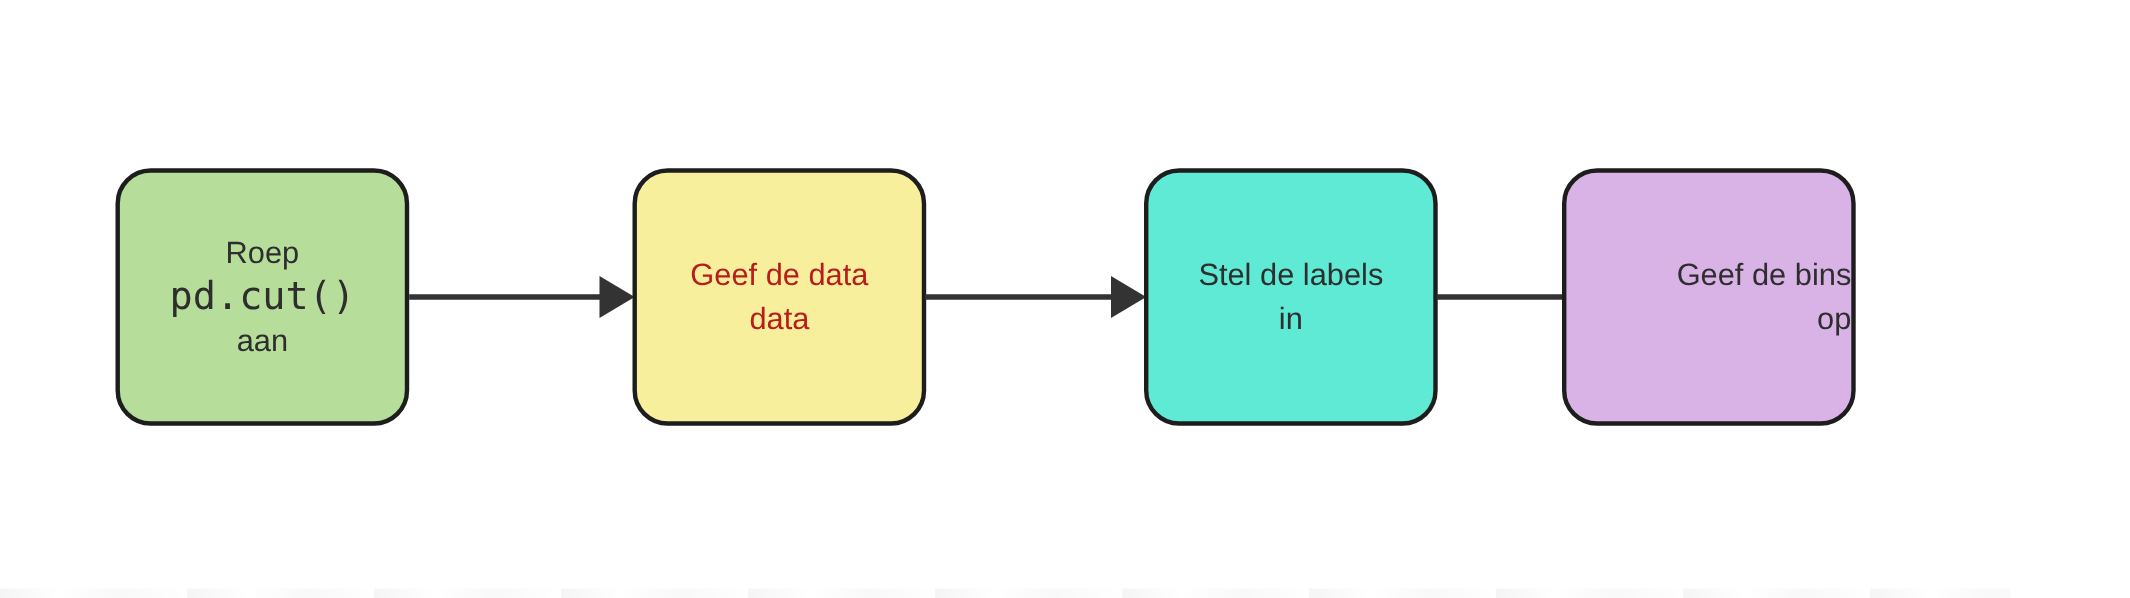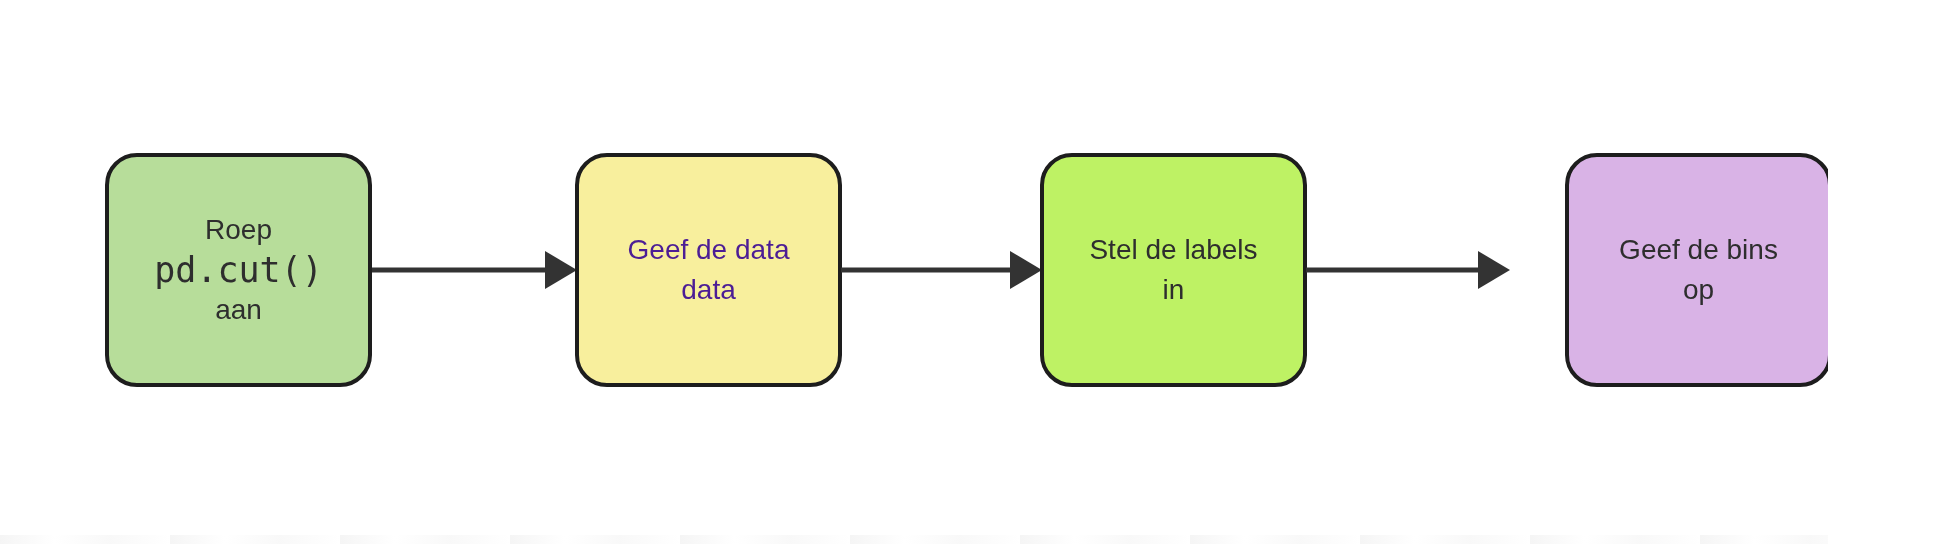--- a/index.html
+++ b/index.html
@@ -23,21 +23,21 @@
     align-items: center;
     justify-content: center;
     text-align: center;
     font-size: 28px;
     line-height: 40px;
     color: #2e2e2e;
   }
   .node-0 { left: 105px; }
   .node-1 { left: 575px; }
   .node-2 { left: 1040px; }
-  .node-3 { left: 1565px; }
+  .node-3 { left: 1420px; align-items: flex-end; }
   .line { display: block; white-space: nowrap; }
   .mono { font-family: "DejaVu Sans Mono", monospace; font-size: 35px; }
   .connector {
     position: absolute;
     top: 251px;
     height: 38px;
   }
   .conn-0 { left: 372px; width: 203px; }
   .conn-1 { left: 841px; width: 199px; }
   .conn-2 { left: 1306px; width: 202px; }
@@ -84,31 +84,31 @@
     <span class="line">Roep</span>
     <span class="line mono">pd.cut()</span>
     <span class="line">aan</span>
   </div>
 
   <div class="connector conn-0">
     <span class="shaft" style="background-color: rgb(51, 51, 51);"></span>
     <span class="head" style="border-left-color: rgb(51, 51, 51);"></span>
   </div>
 
-  <div class="node node-1" style="background-color: rgb(248, 239, 157); border-color: rgb(29, 29, 29); color: #4c1d95;">
+  <div class="node node-1" style="background-color: rgb(248, 239, 157); border-color: rgb(29, 29, 29); color: #b91c1c;">
     <span class="line">Geef de data</span>
     <span class="line">data</span>
   </div>
 
   <div class="connector conn-1">
     <span class="shaft" style="background-color: rgb(51, 51, 51);"></span>
     <span class="head" style="border-left-color: rgb(51, 51, 51);"></span>
   </div>
 
-  <div class="node node-2" style="background-color: #bef264; border-color: rgb(29, 29, 29); color: rgb(46, 46, 46); align-items: center;">
+  <div class="node node-2" style="background-color: #5eead4; border-color: rgb(29, 29, 29); color: rgb(46, 46, 46); align-items: center;">
     <span class="line">Stel de labels</span>
     <span class="line">in</span>
   </div>
 
   <div class="connector conn-2">
     <span class="shaft" style="background-color: rgb(51, 51, 51);"></span>
     <span class="head" style="border-left-color: rgb(51, 51, 51);"></span>
   </div>
 
   <div class="node node-3" style="background-color: rgb(217, 179, 230); border-color: rgb(29, 29, 29); color: rgb(46, 46, 46);">

